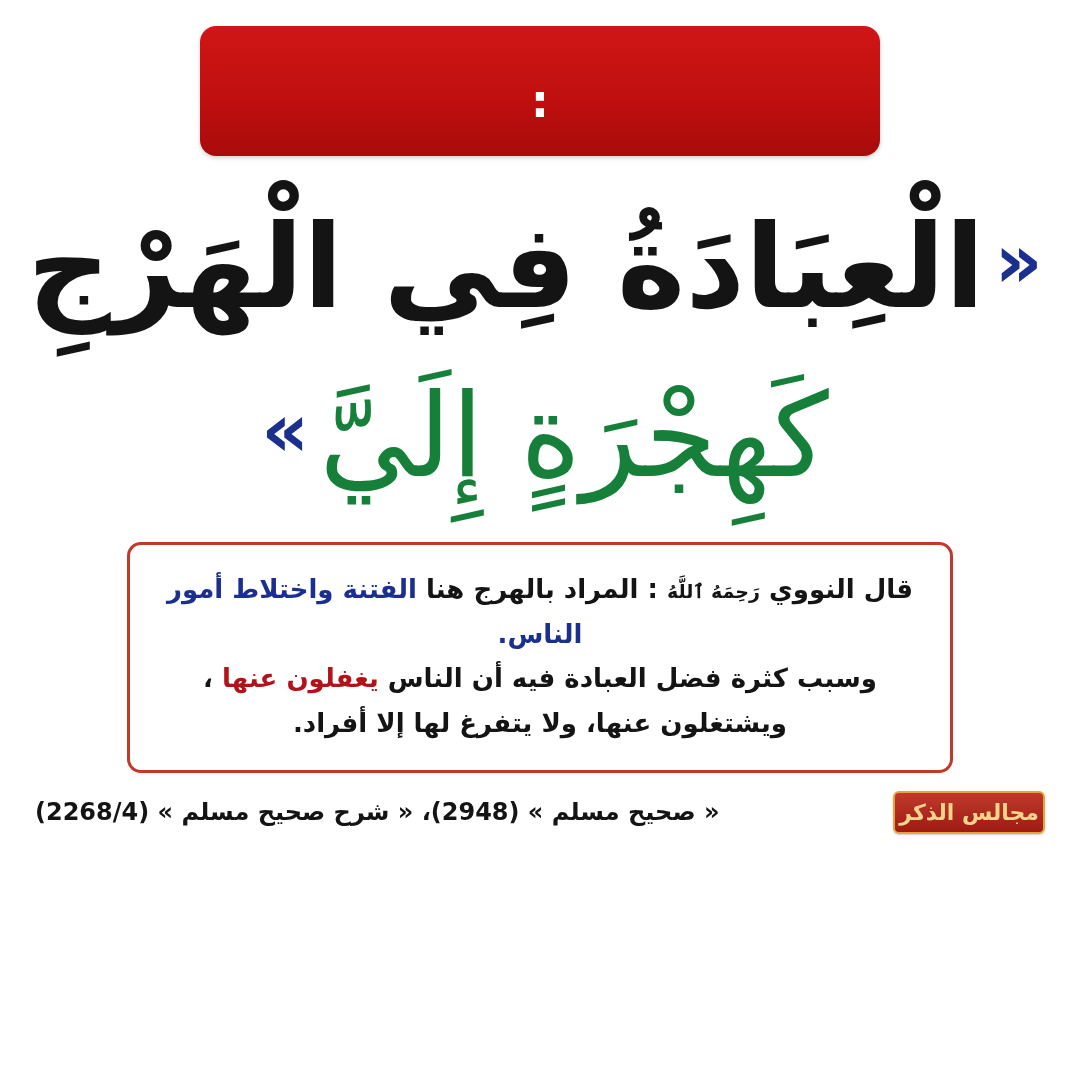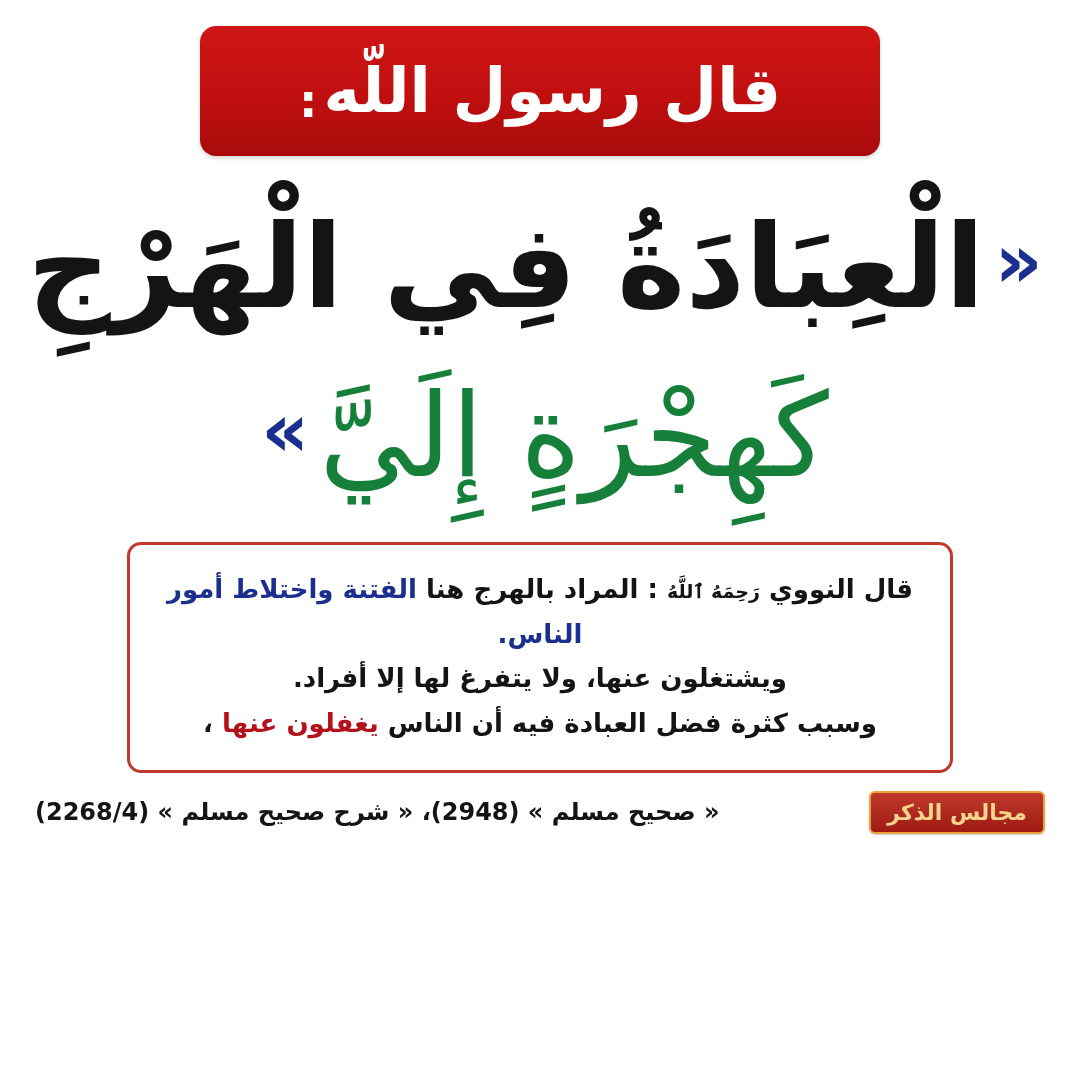--- a/index.html
+++ b/index.html
@@ -140,21 +140,21 @@
     width: 1010px;
     display: flex;
     align-items: center;
     justify-content: space-between;
     direction: rtl;
   }
   .footer-badge {
     background: linear-gradient(180deg, #c0392b 0%, #9e1b14 100%);
     border: 2px solid #e8a33d;
     border-radius: 6px;
-    padding: 7px 16px;
+    padding: 7px 4px;
     color: #f2d58b;
     font-size: 22px;
     font-weight: bold;
     white-space: nowrap;
     box-shadow: 0 1px 2px rgba(0,0,0,0.2);
   }
   .footer-ref {
     font-size: 24px;
     font-weight: bold;
     color: #141414;
@@ -163,21 +163,20 @@
   }
   .footer-spacer { flex: 1; }
 </style>
 </head>
 <body>
 
 <div class="page">
 
   <div class="header-banner">
     <div class="header-inner">
-      <span class="header-text">قال رسول اللّه</span>
       <span class="colon-mark">:</span>
     </div>
   </div>
 
   <div class="hadith">
     <div class="hadith-line line-1">
       <span class="quote-mark">«</span>
       <span class="hadith-text-black">الْعِبَادَةُ فِي الْهَرْجِ</span>
     </div>
     <div class="hadith-line line-2">
@@ -186,26 +185,26 @@
     </div>
   </div>
 
   <div class="explanation">
     <div class="exp-line first">
       <span>قال النووي</span>
       <span class="small-rahimahullah">رَحِمَهُ ٱللَّهُ</span>
       <span>: المراد بالهرج هنا</span>
       <span class="blue">الفتنة واختلاط أمور الناس.</span>
     </div>
-    <div class="exp-line rest">ويشتغلون عنها، ولا يتفرغ لها إلا أفراد.</div>
     <div class="exp-line rest">
       <span>وسبب كثرة فضل العبادة فيه أن الناس</span>
       <span class="red">يغفلون عنها</span>
       <span>،</span>
     </div>
+    <div class="exp-line rest">ويشتغلون عنها، ولا يتفرغ لها إلا أفراد.</div>
   </div>
 
   <div class="footer">
     <div class="footer-badge">مجالس الذكر</div>
     <div class="footer-spacer"></div>
     <div class="footer-ref">« صحيح مسلم » (2948)، « شرح صحيح مسلم » (2268/4)</div>
   </div>
 
 </div>
 

